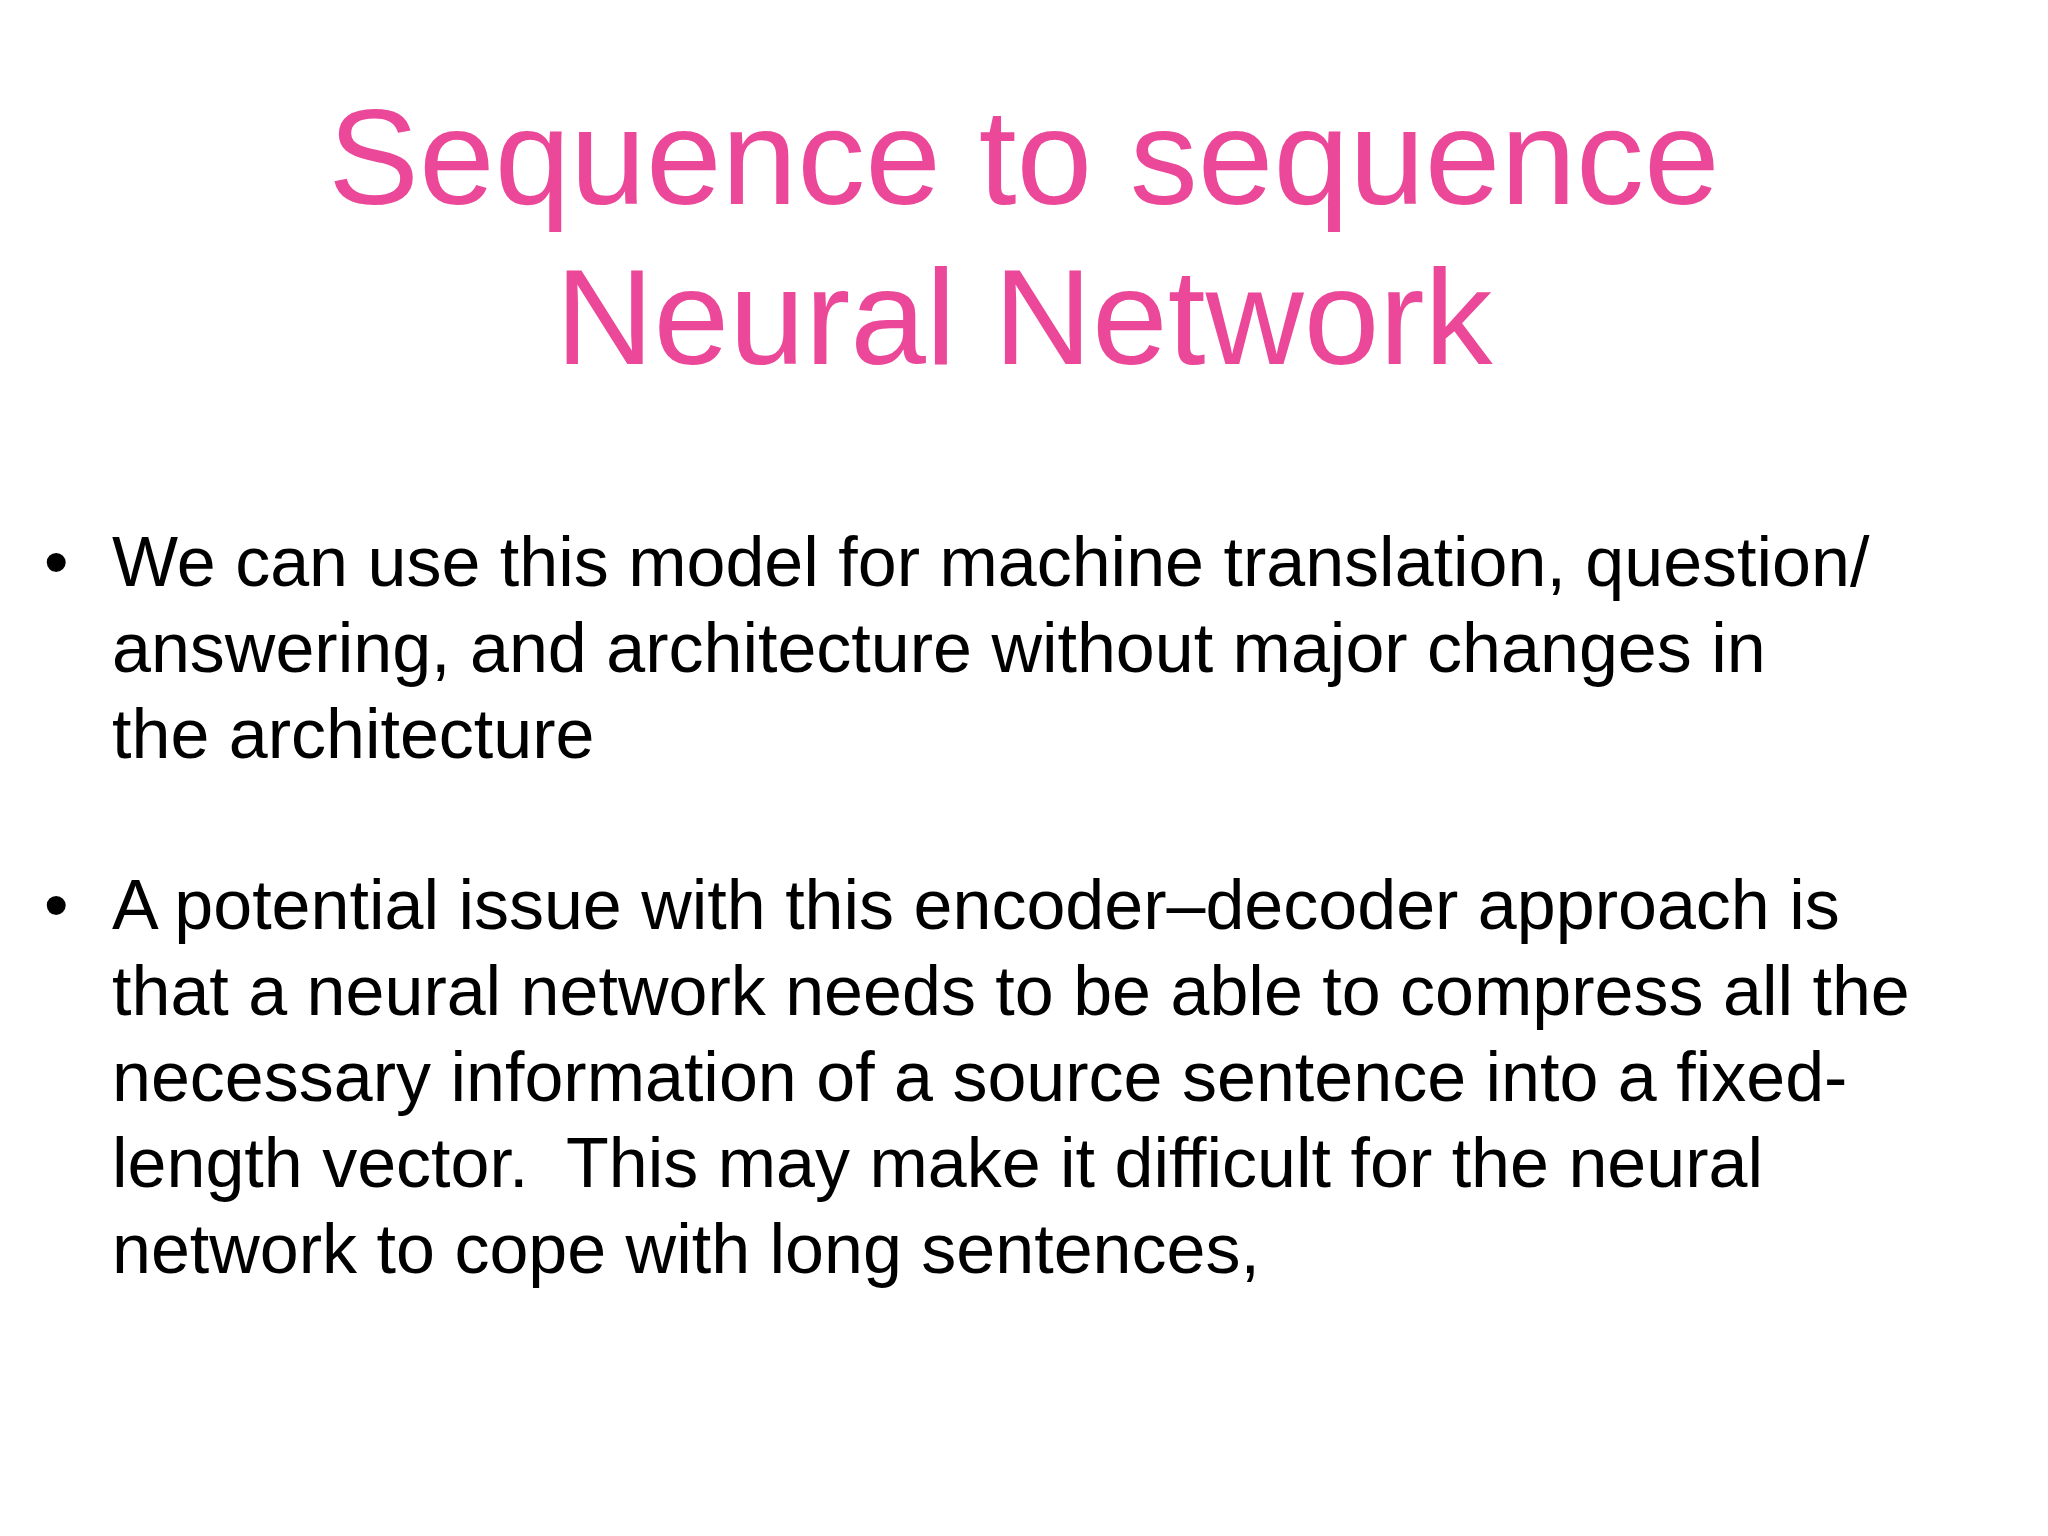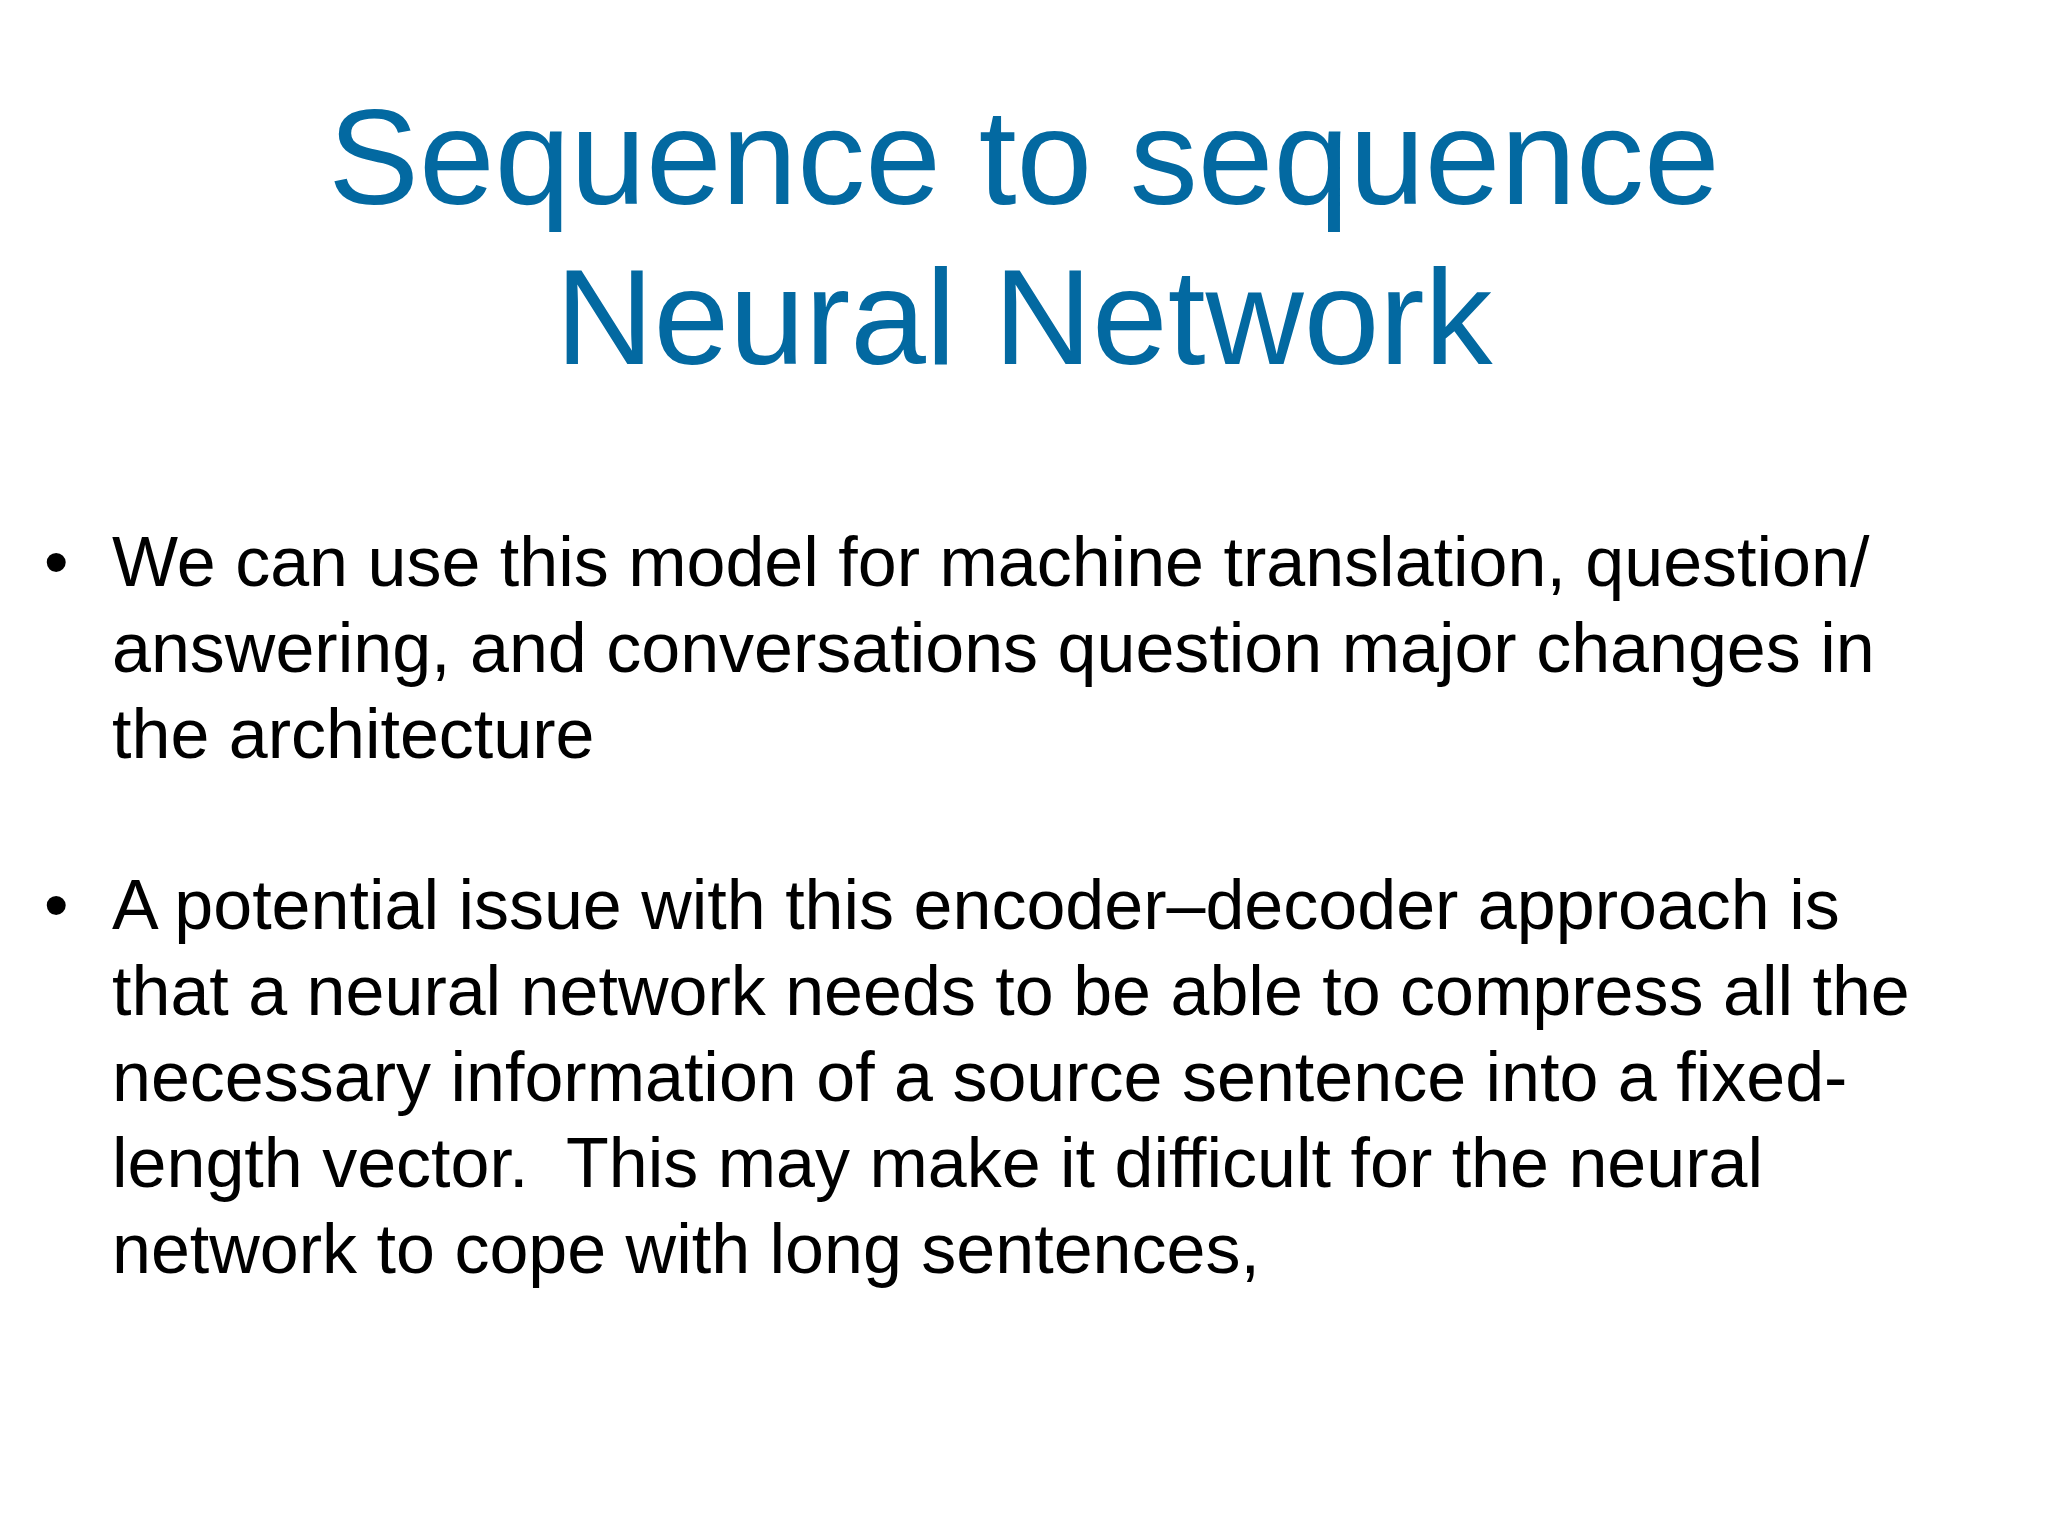--- a/index.html
+++ b/index.html
@@ -25,21 +25,21 @@
     top: 77px;
     left: 0;
     width: 2048px;
     margin: 0;
     font-size: 136px;
     font-weight: 300;
     line-height: 160px;
     letter-spacing: 0px;
     text-align: center;
     white-space: pre;
-    color: #0369a1;
+    color: #ec4899;
   }
   .bullets {
     position: absolute;
     top: 519px;
     left: 44px;
     width: 1960px;
     margin: 0;
     padding: 0;
     list-style: none;
     font-size: 70px;
@@ -69,21 +69,21 @@
 <body>
 
 <div class="slide">
   <h1 class="title">Sequence to sequence
 Neural Network</h1>
 
   <ul class="bullets">
     <li class="bullet">
       <span class="dot">•</span>
       <span class="btext">We can use this model for machine translation, question/
-answering, and conversations question major changes in
+answering, and architecture without major changes in
 the architecture</span>
     </li>
     <li class="bullet">
       <span class="dot">•</span>
       <span class="btext">A potential issue with this encoder–decoder approach is
 that a neural network needs to be able to compress all the
 necessary information of a source sentence into a fixed-
 length vector.  This may make it difficult for the neural
 network to cope with long sentences,</span>
     </li>

